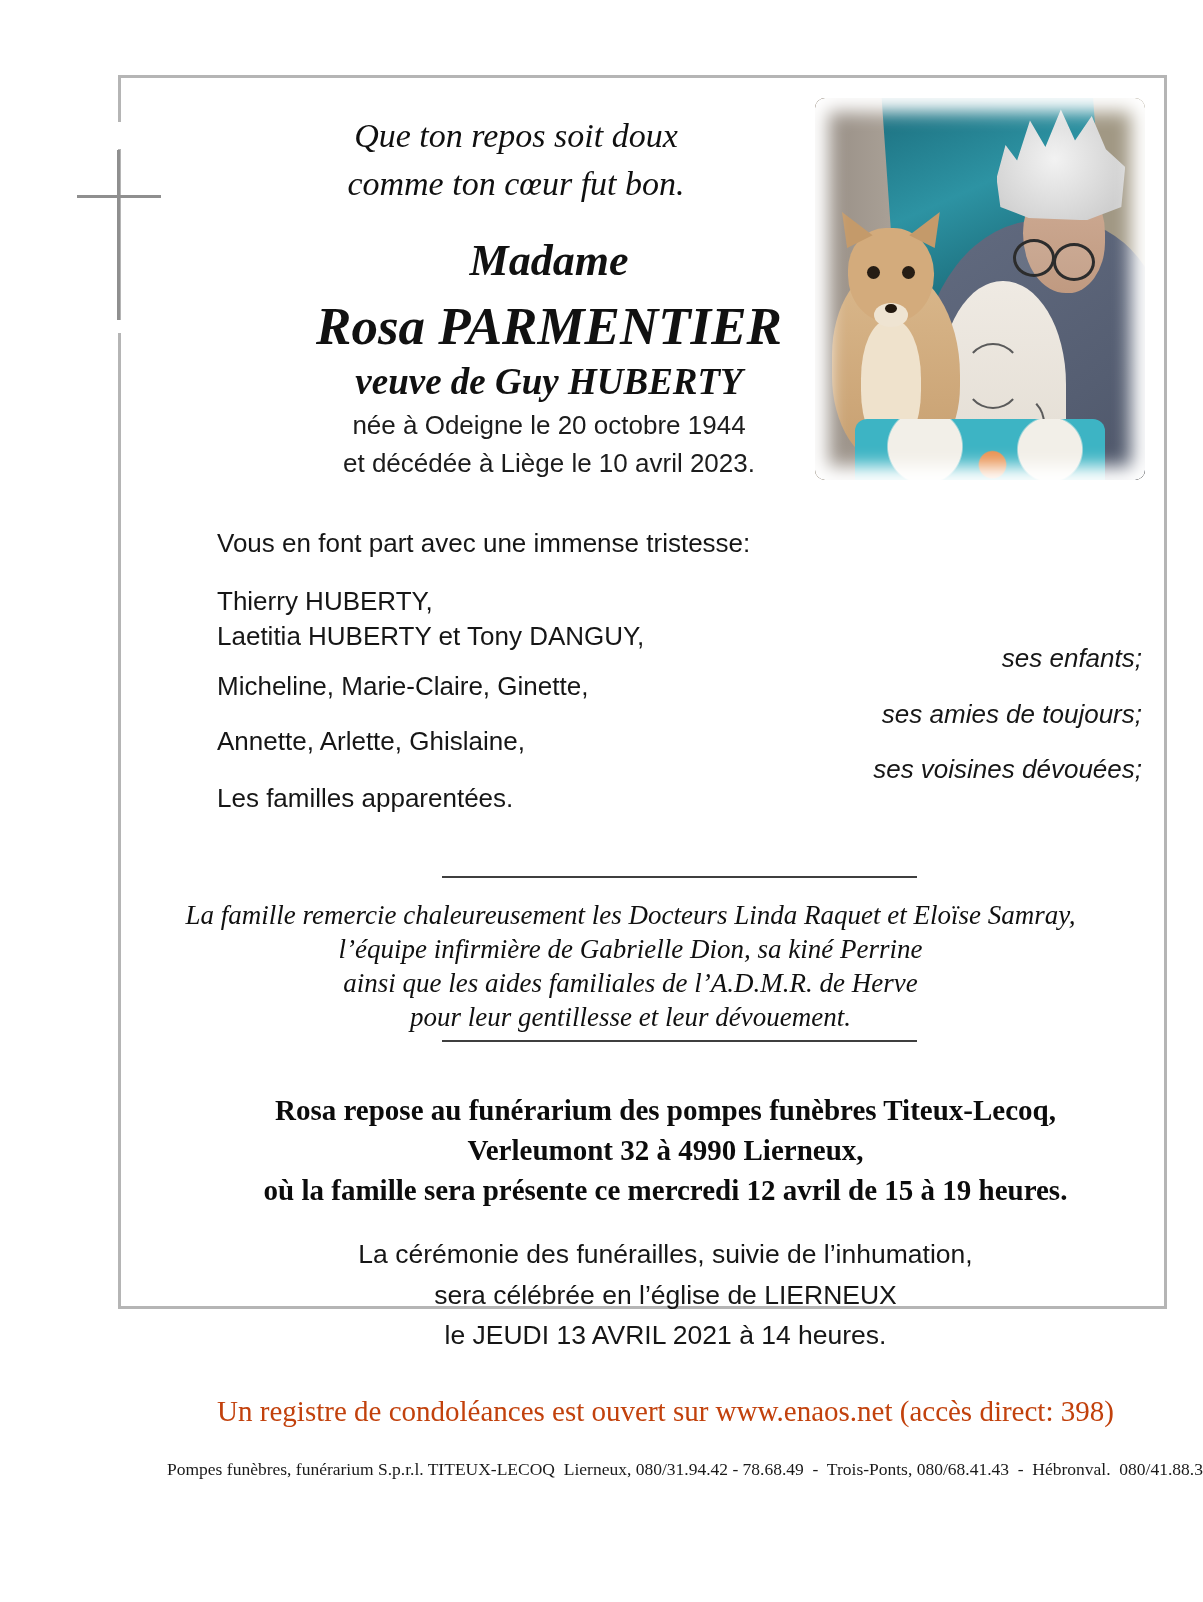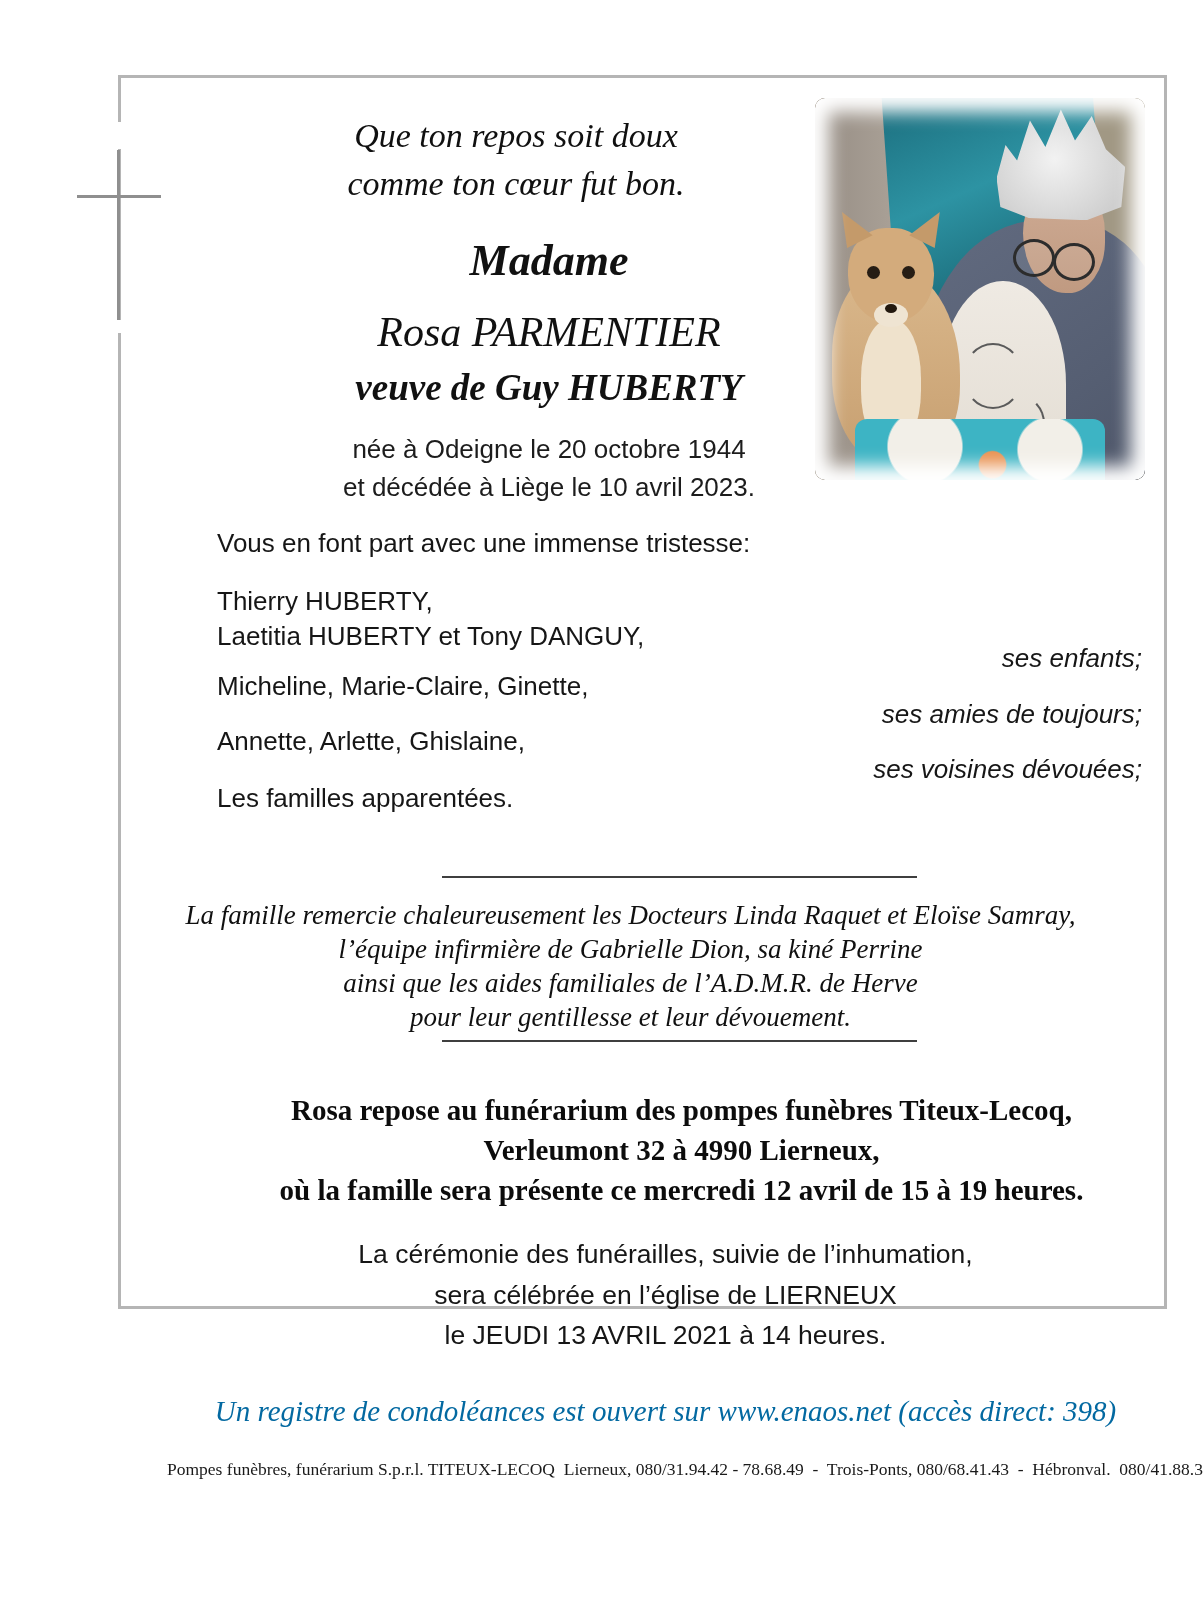--- a/index.html
+++ b/index.html
@@ -9,39 +9,39 @@
         box-sizing:border-box;border:3px solid #b5b5b5;background:#fff;}
   
   .border-gap{position:absolute;background:#ffffff;}
   .cross-v{position:absolute;background:#8f8f8f;}
   .cross-h{position:absolute;background:#8f8f8f;}
   
   .quote{position:absolute;left:0;top:34px;width:790px;text-align:center;
          font-style:italic;font-size:34px;line-height:48px;color:#101010;}
   .titleblock{position:absolute;left:0;top:158px;width:790px;text-align:center;padding-left:33px;}
   .madame{font-size:44px;line-height:49px;font-weight:bold;font-style:italic;}
-  .bigname{font-size:42px;line-height:58px;font-weight:normal;font-style:italic;margin-top:18px;}
+  .bigname{font-size:53px;line-height:58px;font-weight:bold;font-style:italic;margin-top:12px;}
   .widow{font-size:37px;line-height:42px;font-weight:bold;font-style:italic;margin-top:6px;}
-  .lifedates{margin-top:21px;font-family:"Liberation Sans", sans-serif;
+  .lifedates{margin-top:3px;font-family:"Liberation Sans", sans-serif;
              font-size:26px;line-height:38px;color:#1c1c1c;}
   .sansline{position:absolute;left:0;width:100%;box-sizing:border-box;padding-left:96px;
             font-family:"Liberation Sans", sans-serif;font-size:26px;line-height:30px;color:#161616;}
   .relline{position:absolute;left:0;width:100%;box-sizing:border-box;padding-right:22px;
            text-align:right;font-family:"Liberation Sans", sans-serif;font-style:italic;
            font-size:26px;line-height:30px;color:#161616;}
   .divider{position:absolute;left:321px;width:475px;height:2px;background:#3f3f3f;}
   .thanks{position:absolute;left:0;top:820px;width:100%;box-sizing:border-box;padding-right:24px;
           text-align:center;font-style:italic;font-size:27px;line-height:34px;color:#101010;}
-  .repose{position:absolute;left:16px;top:1012px;width:100%;box-sizing:border-box;padding-left:46px;
+  .repose{position:absolute;left:0;top:1012px;width:100%;box-sizing:border-box;padding-left:46px;
           text-align:center;font-weight:bold;font-size:29px;line-height:40px;color:#0c0c0c;}
   .ceremony{position:absolute;left:0;top:1156px;width:100%;box-sizing:border-box;padding-left:46px;
             text-align:center;font-family:"Liberation Sans", sans-serif;font-size:26.5px;
             line-height:40.5px;color:#161616;}
   .register{position:absolute;left:0;top:1316px;width:100%;box-sizing:border-box;padding-left:46px;
-            text-align:center;font-style:italic;font-size:29px;line-height:34px;color:#0369a1;}
+            text-align:center;font-size:29px;line-height:34px;color:#c2410c;}
   .footer{position:absolute;left:0;top:1380px;width:100%;box-sizing:border-box;padding-left:46px;
           text-align:center;font-size:17.5px;line-height:22px;color:#1a1a1a;white-space:pre;}
   
   .photo{position:absolute;left:694px;top:20px;width:330px;height:382px;border-radius:10px;
          overflow:hidden;background:#a19884;}
   .ph-wall{position:absolute;left:0;top:0;width:26%;height:100%;
            background:linear-gradient(90deg,#968d84,#aba298);}
   .ph-cushion{position:absolute;left:22%;top:-7%;width:64%;height:60%;
               background:linear-gradient(160deg,#1d7181 10%,#2d93a3 48%,#16606e 95%);
               border-radius:18px 22px 36px 46px;transform:rotate(-4deg);}

